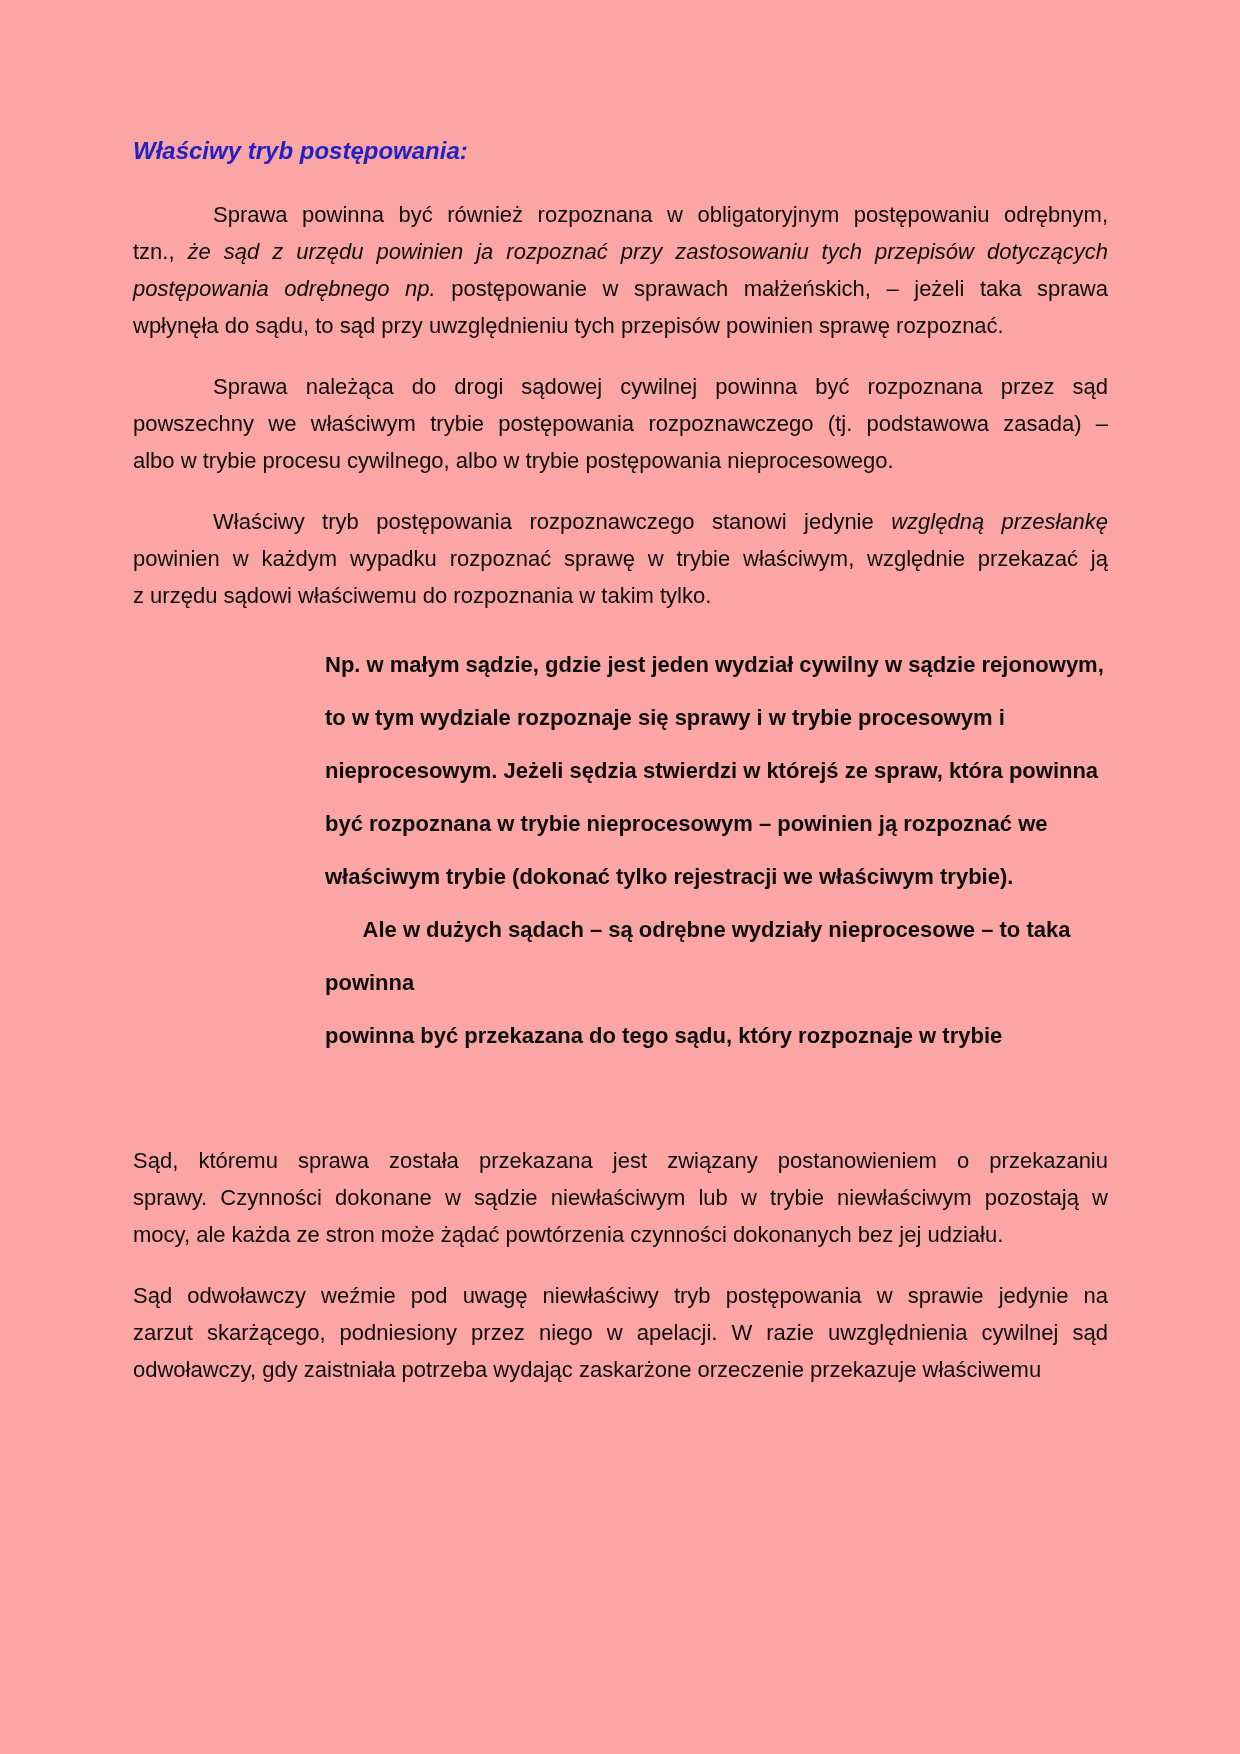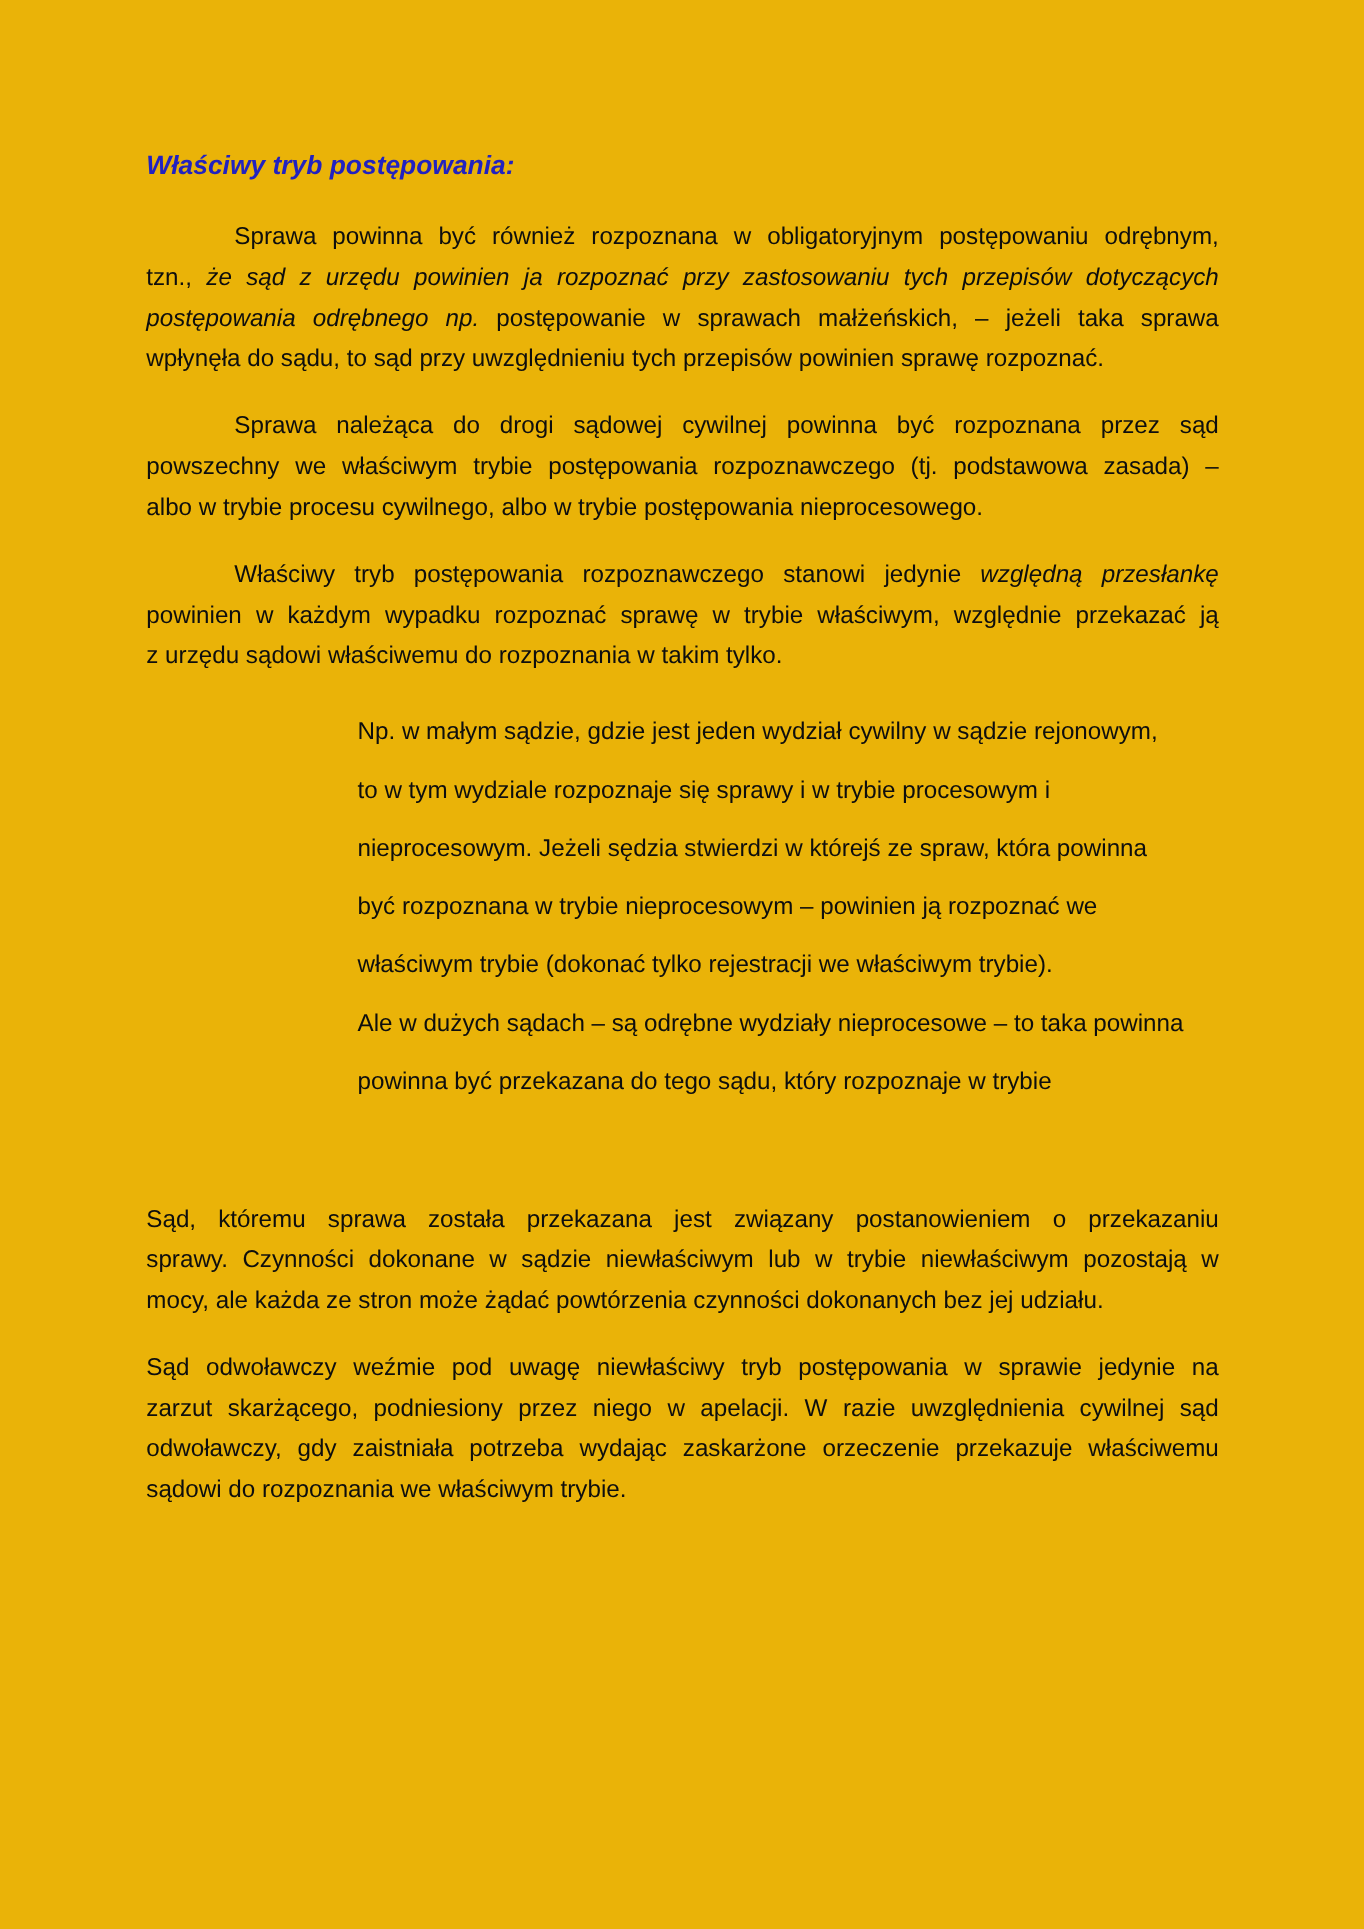--- a/index.html
+++ b/index.html
@@ -1,20 +1,20 @@
 <!DOCTYPE html>
 <html lang="pl"><head>
 <meta charset="utf-8">
 <style>
   html, body { margin: 0; padding: 0; background: #ffffff; }
   .page {
     position: relative;
     width: 1240px;
     height: 1754px;
-    background: #eab308;
+    background: #fca5a5;
     overflow: hidden;
     font-family: "Liberation Sans", "DejaVu Sans", sans-serif;
     color: #0e0e0e;
   }
   .content {
     position: absolute;
     left: 133px;
     top: 134px;
     width: 975px;
   }
@@ -32,21 +32,21 @@
   }
   .para .tline { text-align: justify; text-align-last: justify; }
   .para .tline:last-child { text-align-last: left; }
   .para.indent .tline:first-child { text-indent: 80px; }
   .example {
     font-size: 22px;
     line-height: 53px;
     margin: 6px 0 80px 192px;
     width: 783px;
   }
-  .example .tline { text-align: left; text-align-last: left; }
+  .example .tline { text-align: center; text-align-last: left; font-weight: bold; }
   .it { font-style: italic; }
 </style>
 </head>
 <body>
 
 <div class="page">
   <div class="content">
 
     <h1 class="heading" style="color: rgb(34, 34, 192);">Właściwy tryb postępowania:</h1>
 
@@ -82,17 +82,16 @@
     <div class="para">
         <div class="tline">Sąd, któremu sprawa została przekazana jest związany postanowieniem o przekazaniu</div>
         <div class="tline">sprawy.  Czynności dokonane w sądzie niewłaściwym lub w trybie niewłaściwym pozostają w</div>
         <div class="tline">mocy, ale każda ze stron może żądać powtórzenia czynności dokonanych bez jej udziału.</div>
       </div>
 
     <div class="para">
         <div class="tline">Sąd odwoławczy weźmie pod uwagę niewłaściwy tryb postępowania w sprawie jedynie na</div>
         <div class="tline">zarzut skarżącego, podniesiony przez niego w apelacji. W razie uwzględnienia cywilnej sąd</div>
         <div class="tline">odwoławczy, gdy zaistniała potrzeba wydając zaskarżone orzeczenie przekazuje właściwemu</div>
-        <div class="tline">sądowi do rozpoznania we właściwym trybie.</div>
       </div>
 
   </div>
 </div>
 
 </body></html>

